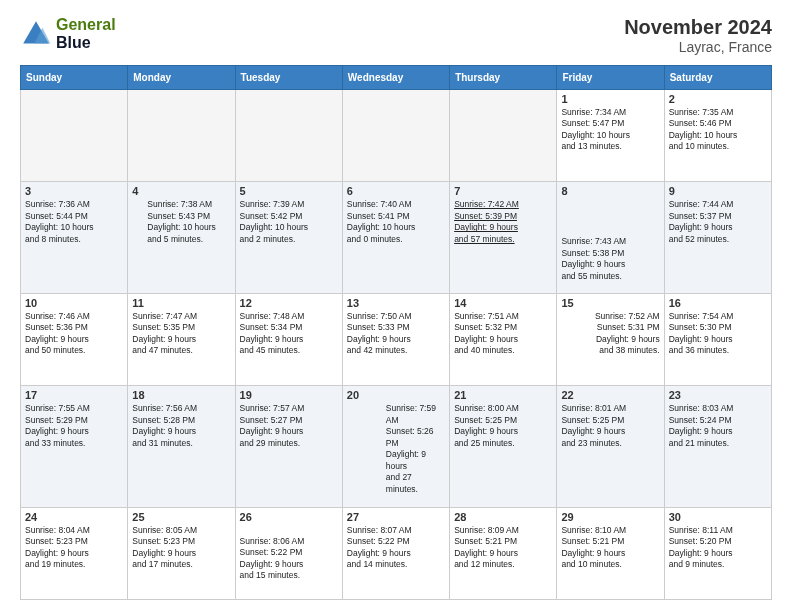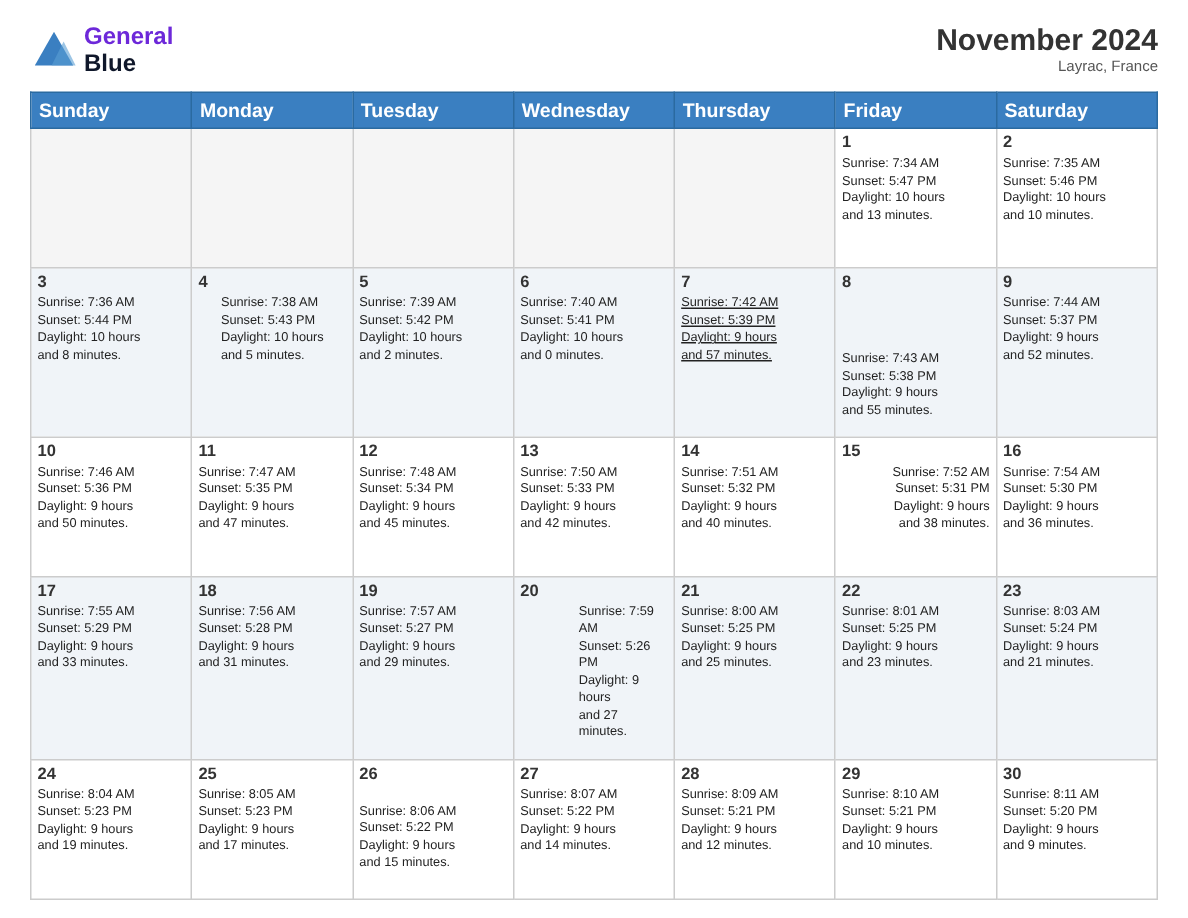--- a/index.html
+++ b/index.html
@@ -28,49 +28,49 @@
       align-items: center;
       gap: 4px;
     }
     .logo-text {
       font-size: 16px;
       font-weight: bold;
       color: #333;
       line-height: 1.1;
     }
     .logo-text span {
-      color: #6d28d9;
+      color: #4d7c0f;
     }
     .logo-icon {
       width: 32px;
       height: 32px;
     }
     .title-block {
       text-align: right;
     }
     .month-title {
       font-size: 20px;
       font-weight: bold;
       color: #333;
     }
     .location-title {
-      font-size: 10px;
+      font-size: 14px;
       color: #555;
     }
     .calendar {
       flex: 1;
       border: 1px solid #ccc;
       border-collapse: collapse;
       width: 100%;
       table-layout: fixed;
     }
     .calendar th {
       background: #3a7fc1;
       color: #fff;
-      font-size: 13px;
+      font-size: 10px;
       font-weight: bold;
       padding: 4px 5px;
       text-align: left;
       border: 1px solid #2a6aa0;
       height: 24px;
     }
     .calendar td {
       border: 1px solid #ccc;
       vertical-align: top;
       padding: 3px 4px;

